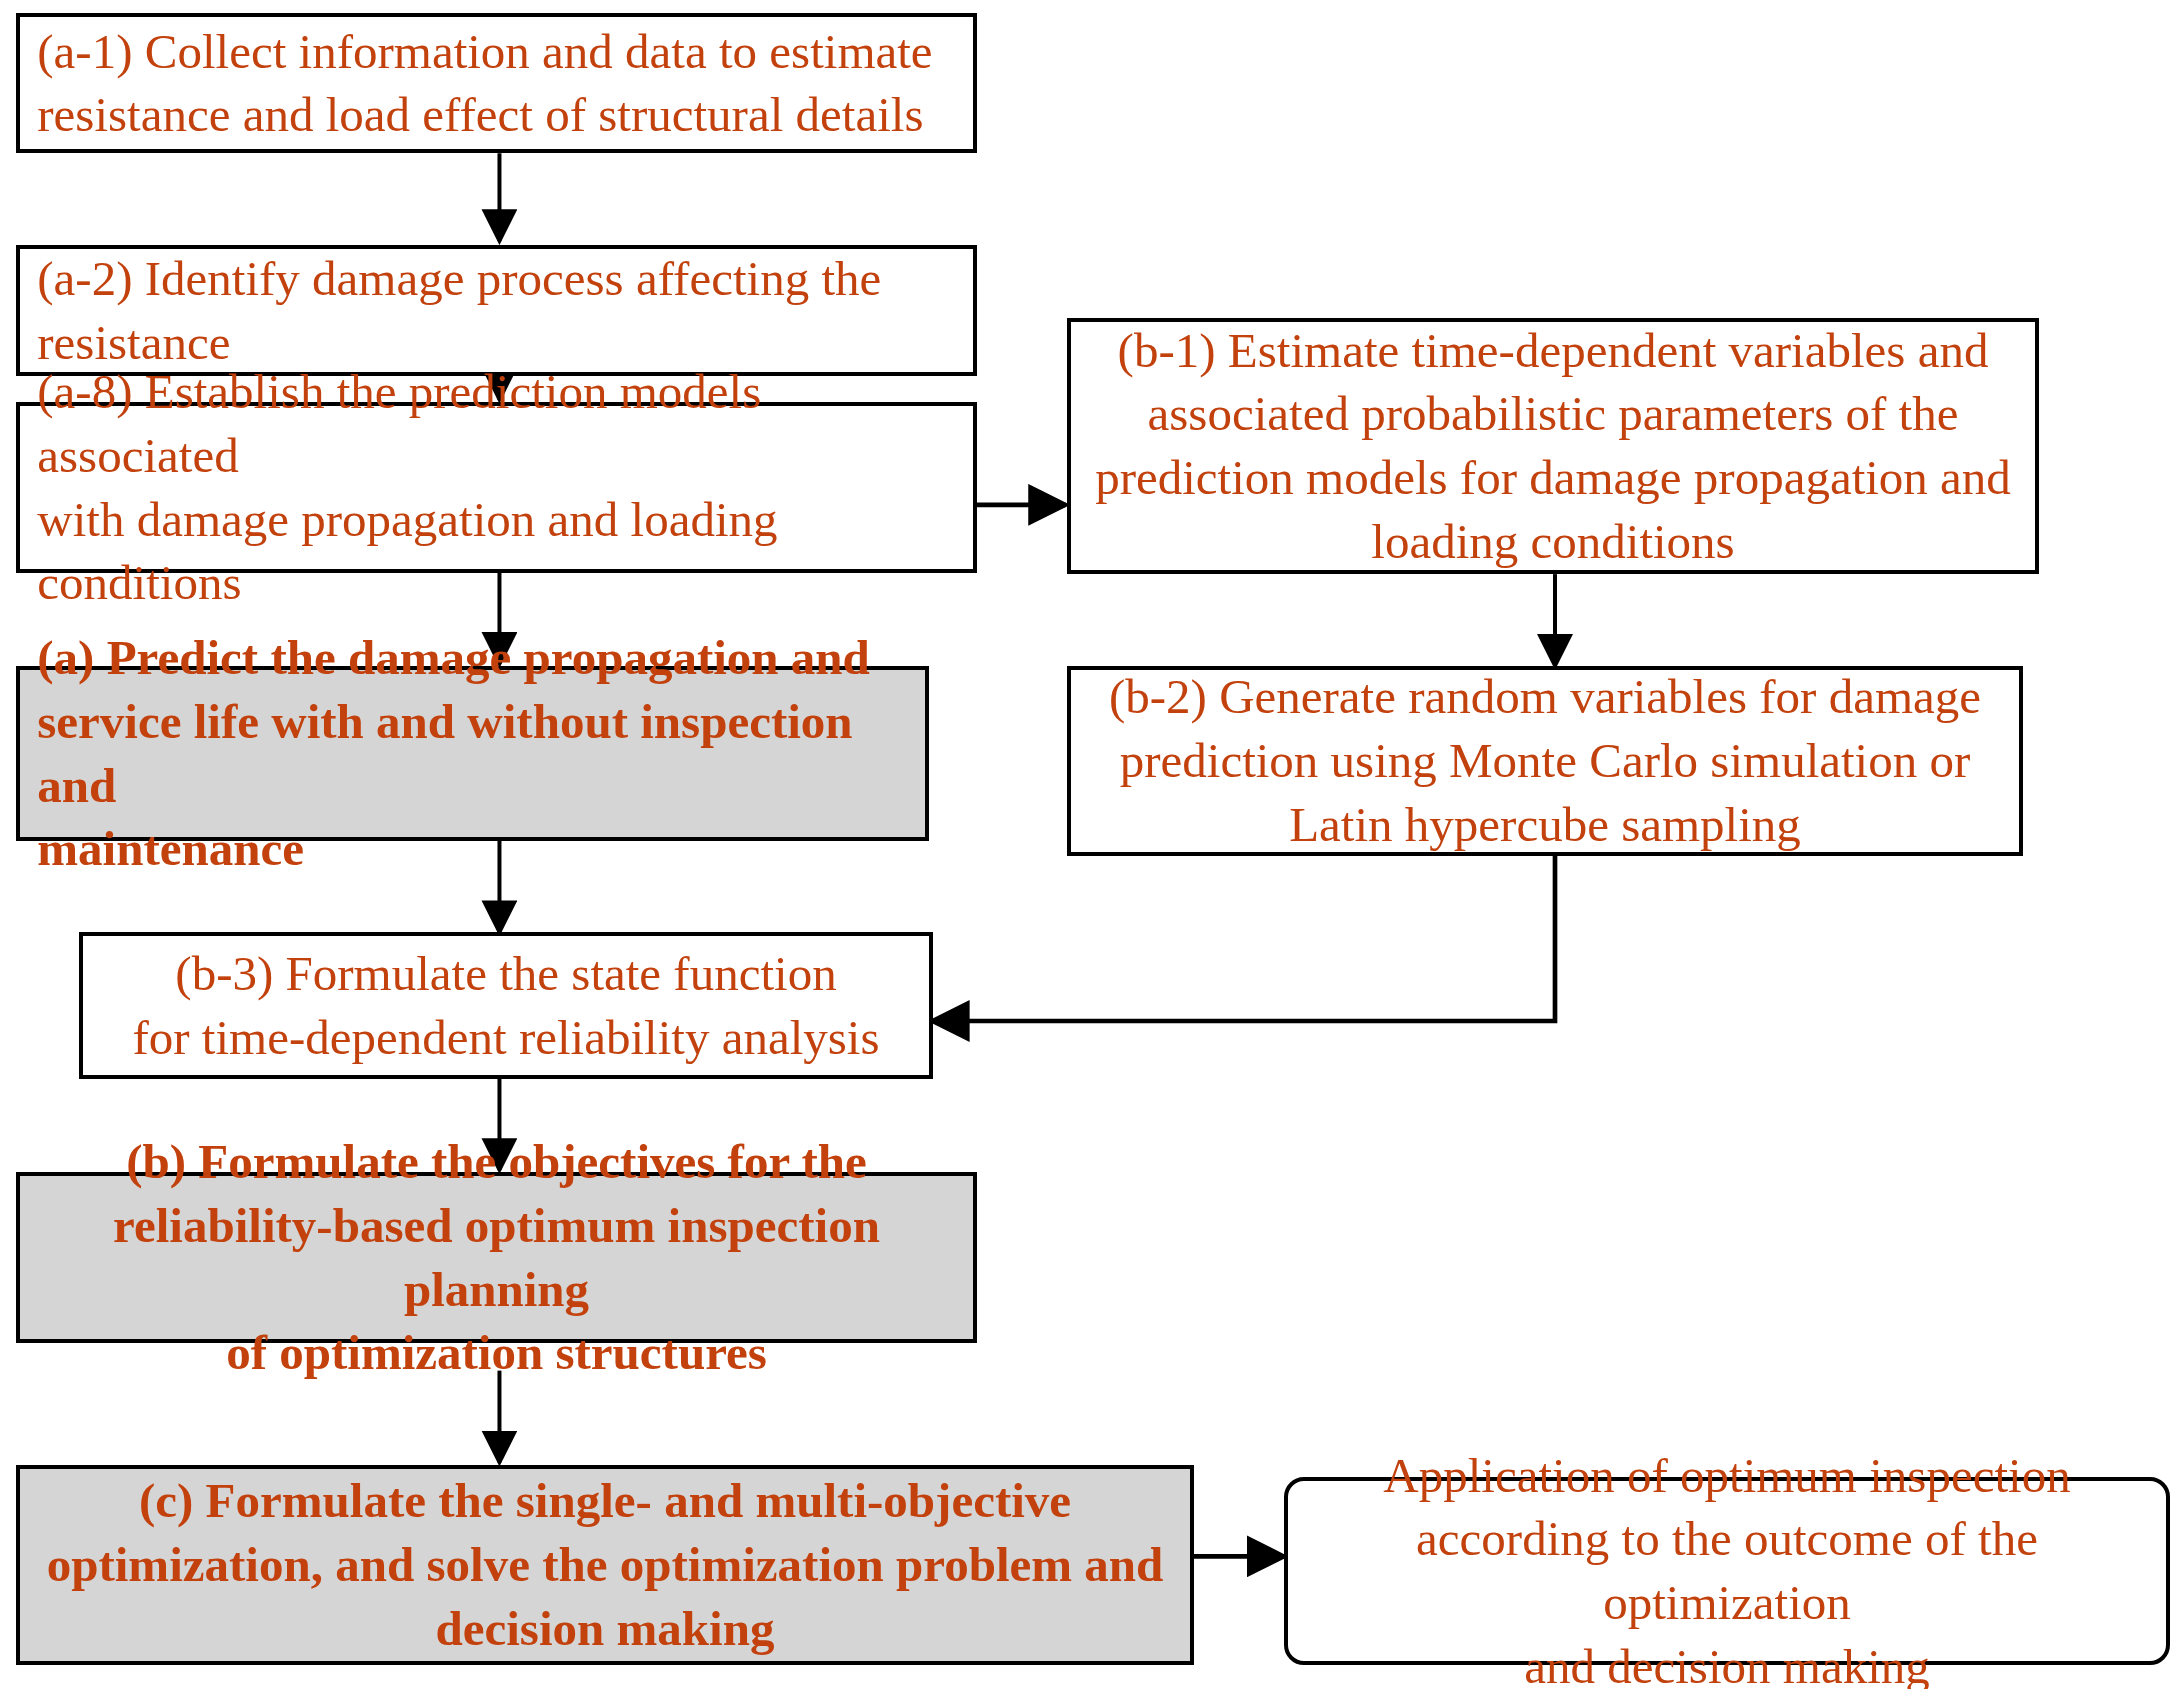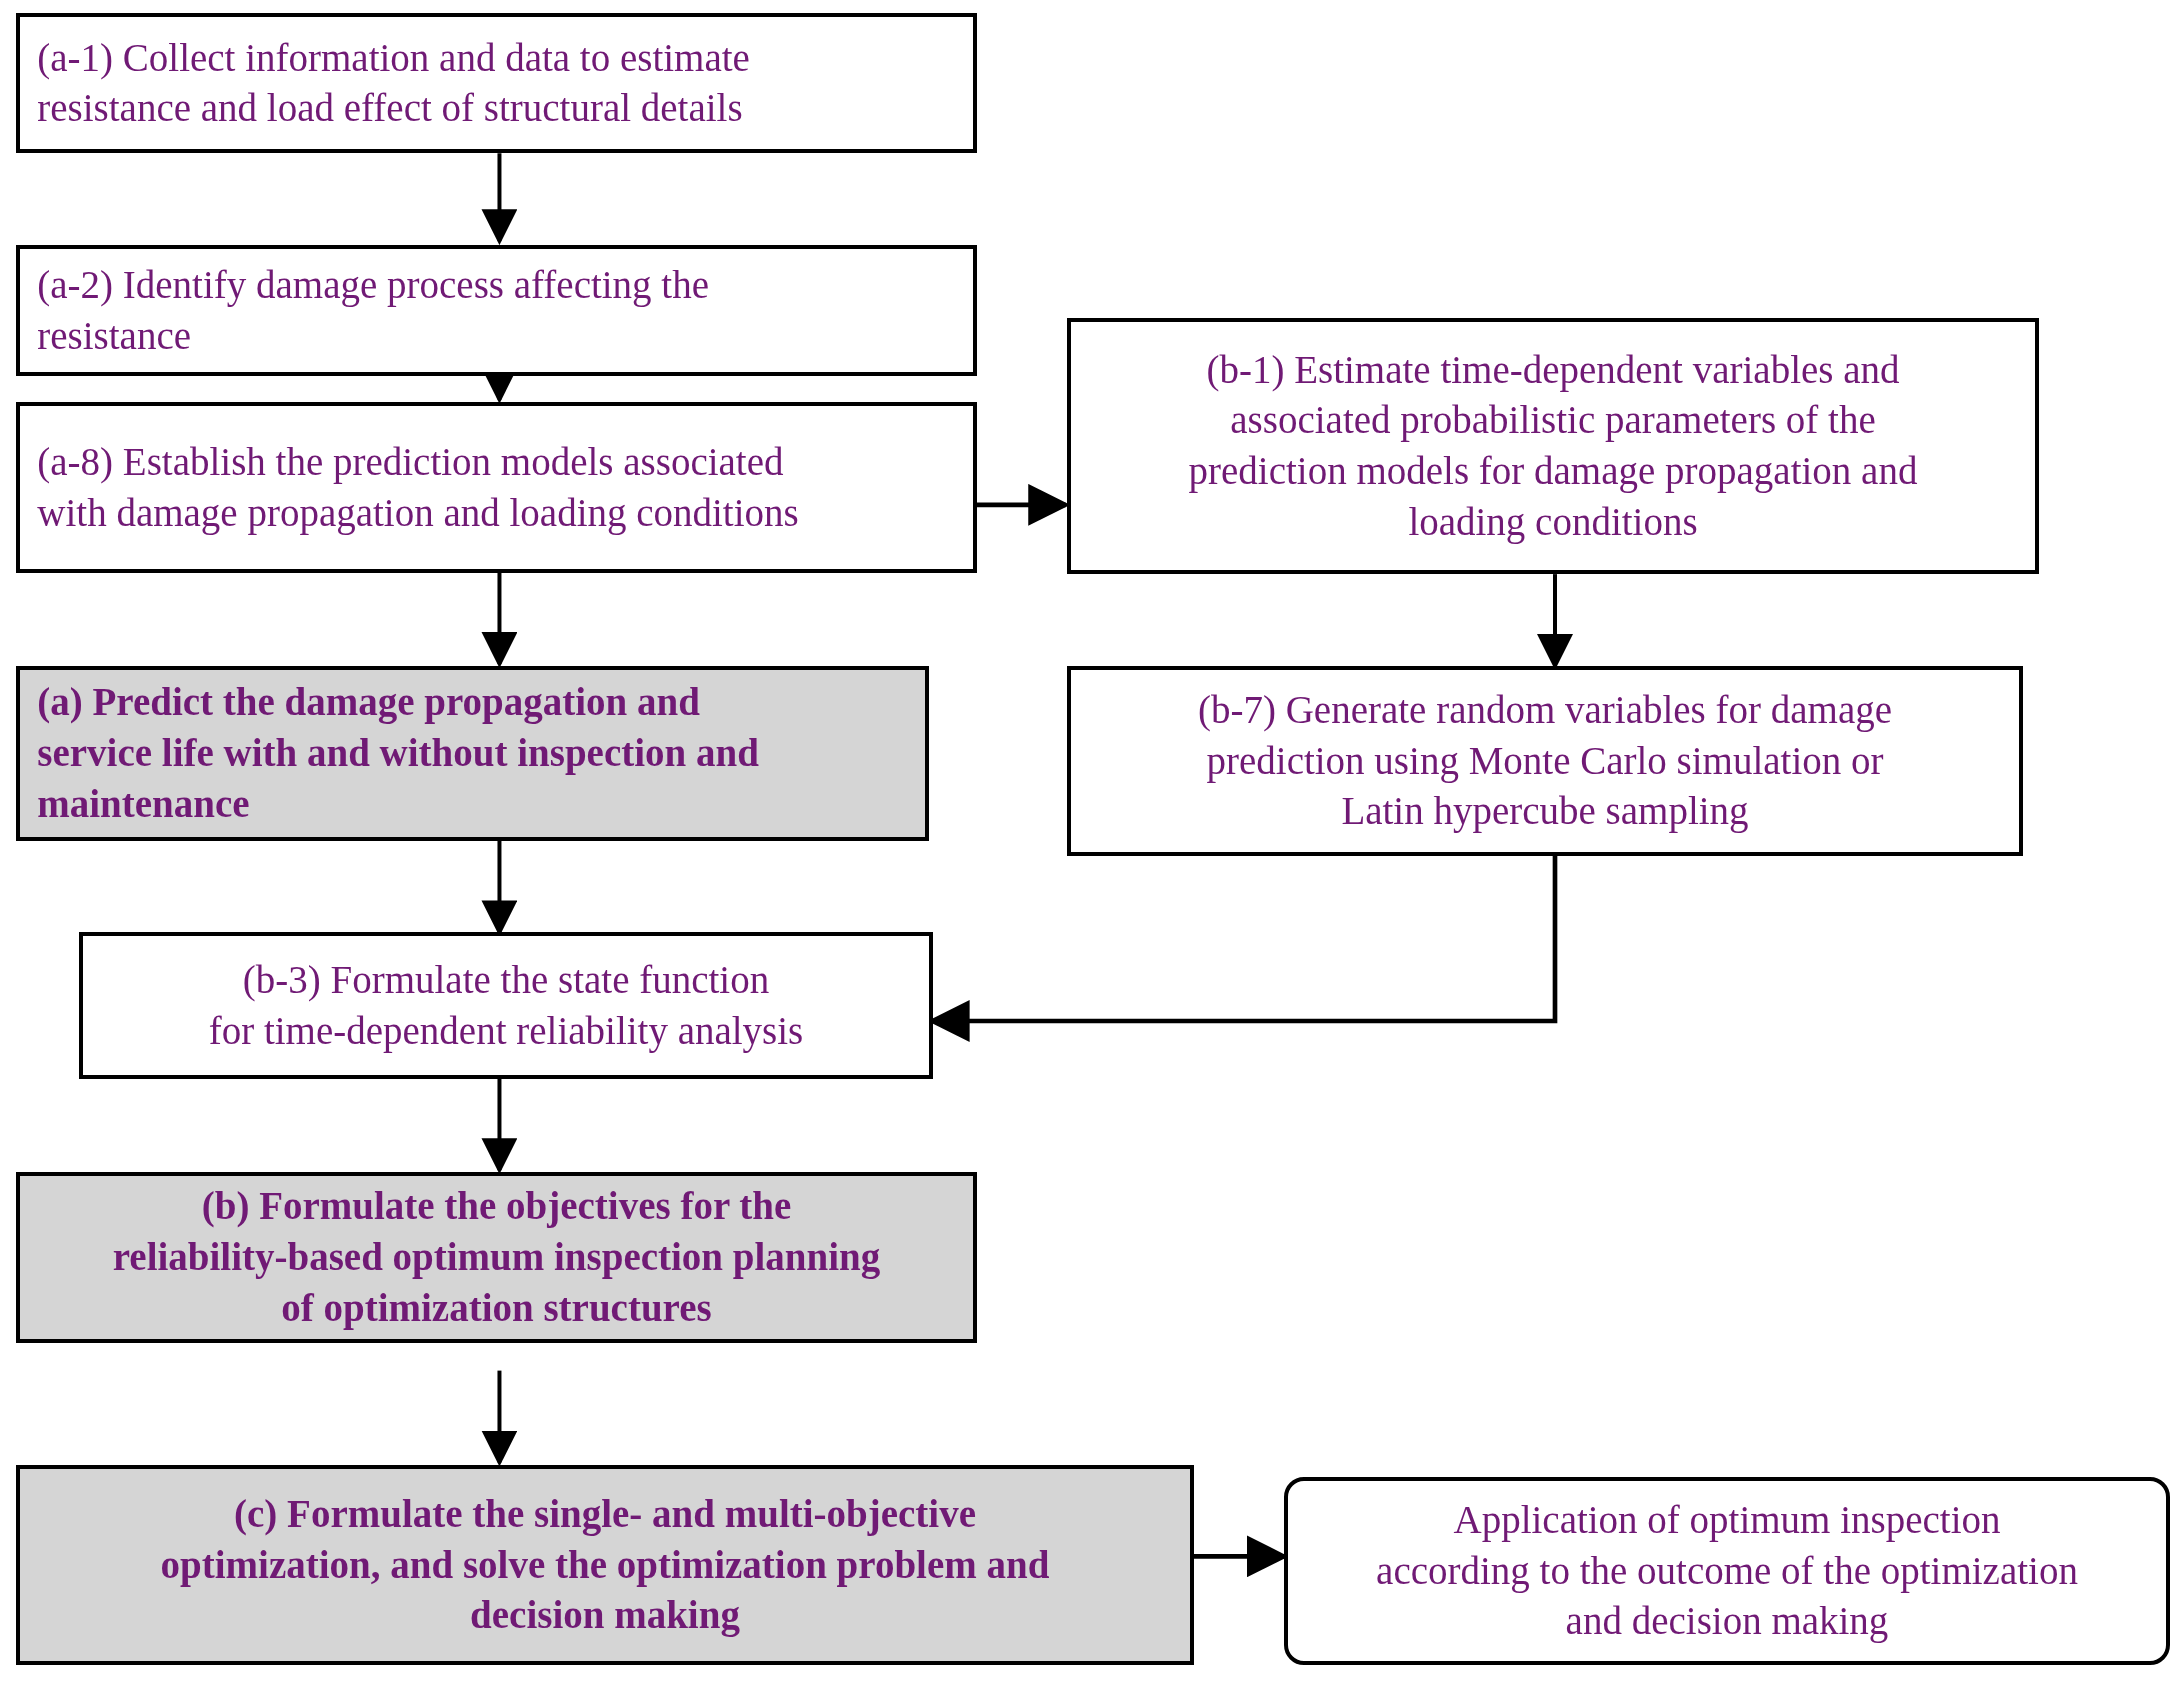--- a/index.html
+++ b/index.html
@@ -19,23 +19,23 @@
     position: absolute;
     box-sizing: border-box;
     border: 4.7px solid #000000;
     background: #ffffff;
     display: flex;
     align-items: center;
     justify-content: center;
     padding: 6.7px 17.3px;
   }
   .node .txt {
-    font-size: 39px;
+    font-size: 49px;
     line-height: 1.30;
-    color: #701a75;
+    color: #c2410c;
     width: 100%;
   }
   .node.shaded {
     background: #d5d5d5;
   }
   .node.shaded .txt {
     font-weight: bold;
   }
   .align-left .txt { text-align: left; }
   .align-center .txt { text-align: center; }
@@ -114,21 +114,21 @@
     <div class="txt">
       <span>(b-1) Estimate time-dependent variables and</span><br>
       <span>associated probabilistic parameters of the</span><br>
       <span>prediction models for damage propagation and</span><br>
       <span>loading conditions</span>
     </div>
   </div>
 
   <div class="node align-center" style="left:1067px; top:666px; width:956px; height:190px;">
     <div class="txt">
-      <span>(b-7) Generate random variables for damage</span><br>
+      <span>(b-2) Generate random variables for damage</span><br>
       <span>prediction using Monte Carlo simulation or</span><br>
       <span>Latin hypercube sampling</span>
     </div>
   </div>
 
   <div class="node align-center" style="left:79px; top:932px; width:854px; height:147px;">
     <div class="txt">
       <span>(b-3) Formulate the state function</span><br>
       <span>for time-dependent reliability analysis</span>
     </div>

